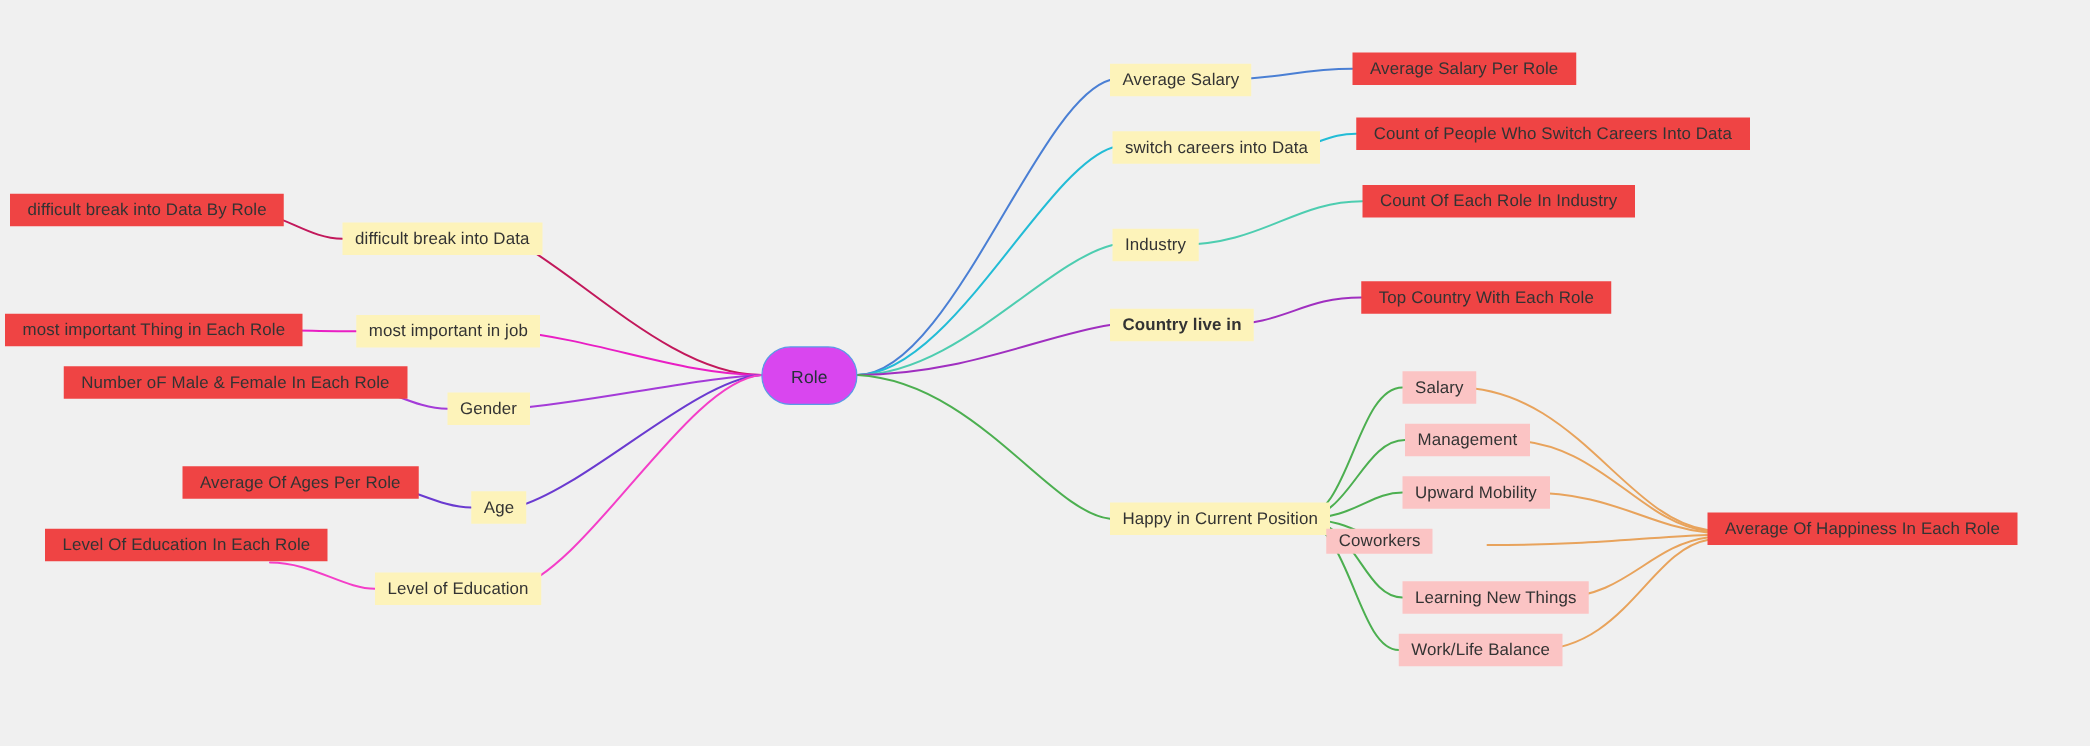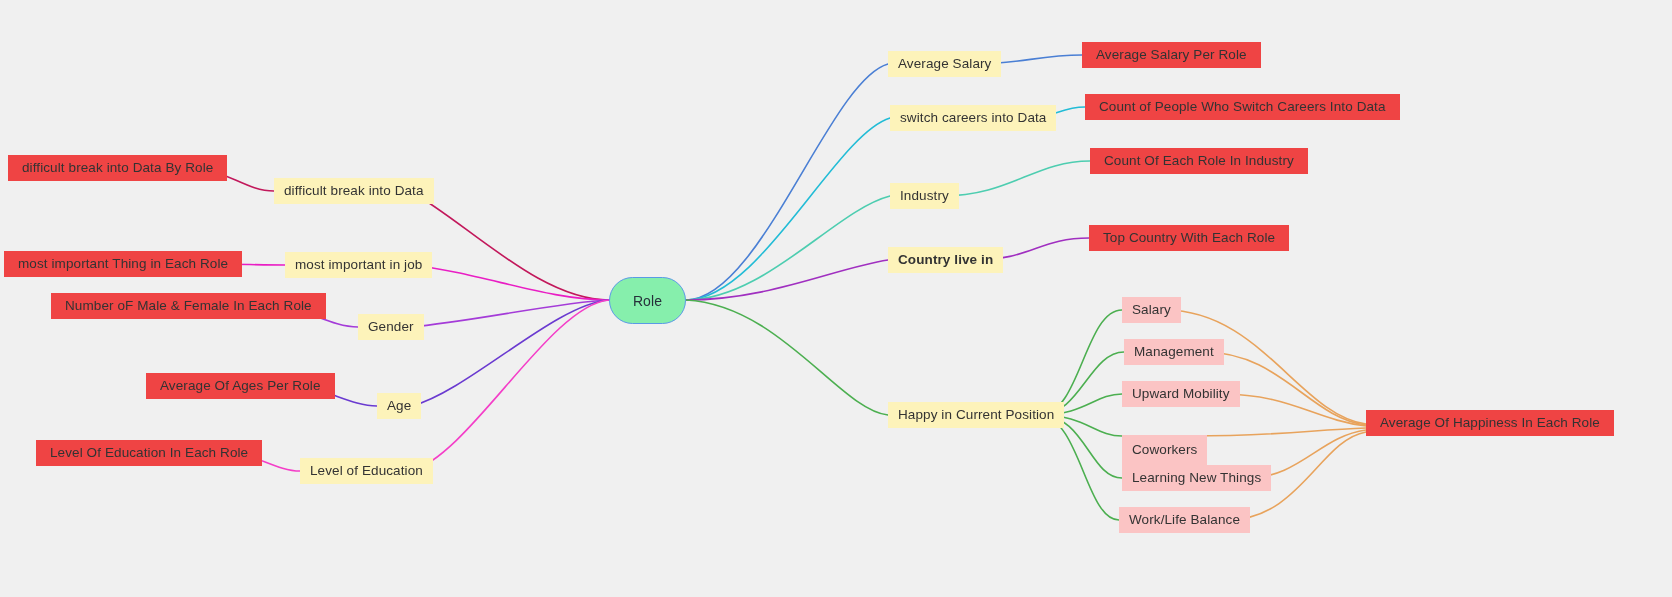--- a/index.html
+++ b/index.html
@@ -16,21 +16,21 @@
     position:absolute;
     box-sizing:border-box;
     display:flex;align-items:center;justify-content:center;
     white-space:nowrap;
     color:#333333;
     font-size:13.5px;
     line-height:1;
     letter-spacing:.1px;
   }
   .n-root{
-    background:#86efac;
+    background:#d946ef;
     border:1px solid #5a9ae6;
     border-radius:40px;
     color:#26303a;
     font-size:14px;
   }
   .n-yellow{ background:#fdf3ba; padding:0 10px; }
   .n-purple{ background:#ef4444; padding:0 14px; }
   .n-pink{   background:#fbc4c4; padding:0 10px; }
 </style>
 </head>
@@ -105,21 +105,21 @@
   </div>
   <div class="node n-purple" style="left:4px;top:251px;height:26px;">
     <span>most important Thing in Each Role</span>
   </div>
   <div class="node n-purple" style="left:51px;top:293px;height:26px;">
     <span>Number oF Male &amp; Female In Each Role</span>
   </div>
   <div class="node n-purple" style="left:146px;top:373px;height:26px;">
     <span>Average Of Ages Per Role</span>
   </div>
-  <div class="node n-purple" style="left:36px;top:440px;height:26px;">
+  <div class="node n-purple" style="left:36px;top:423px;height:26px;">
     <span>Level Of Education In Each Role</span>
   </div>
 
   <div class="node n-yellow" style="left:888px;top:51px;height:26px;">
     <span>Average Salary</span>
   </div>
   <div class="node n-yellow" style="left:890px;top:105px;height:26px;">
     <span>switch careers into Data</span>
   </div>
   <div class="node n-yellow" style="left:890px;top:183px;height:26px;">
@@ -147,21 +147,21 @@
 
   <div class="node n-pink" style="left:1122px;top:297px;height:26px;">
     <span>Salary</span>
   </div>
   <div class="node n-pink" style="left:1124px;top:339px;height:26px;">
     <span>Management</span>
   </div>
   <div class="node n-pink" style="left:1122px;top:381px;height:26px;">
     <span>Upward Mobility</span>
   </div>
-  <div class="node n-pink" style="left:1122px;top:423px;height:30px;margin-top:12px;">
+  <div class="node n-pink" style="left:1061px;top:423px;height:20px;">
     <span>Coworkers</span>
   </div>
   <div class="node n-pink" style="left:1122px;top:465px;height:26px;">
     <span>Learning New Things</span>
   </div>
   <div class="node n-pink" style="left:1119px;top:507px;height:26px;">
     <span>Work/Life Balance</span>
   </div>
 
   <div class="node n-purple" style="left:1366px;top:410px;height:26px;">

